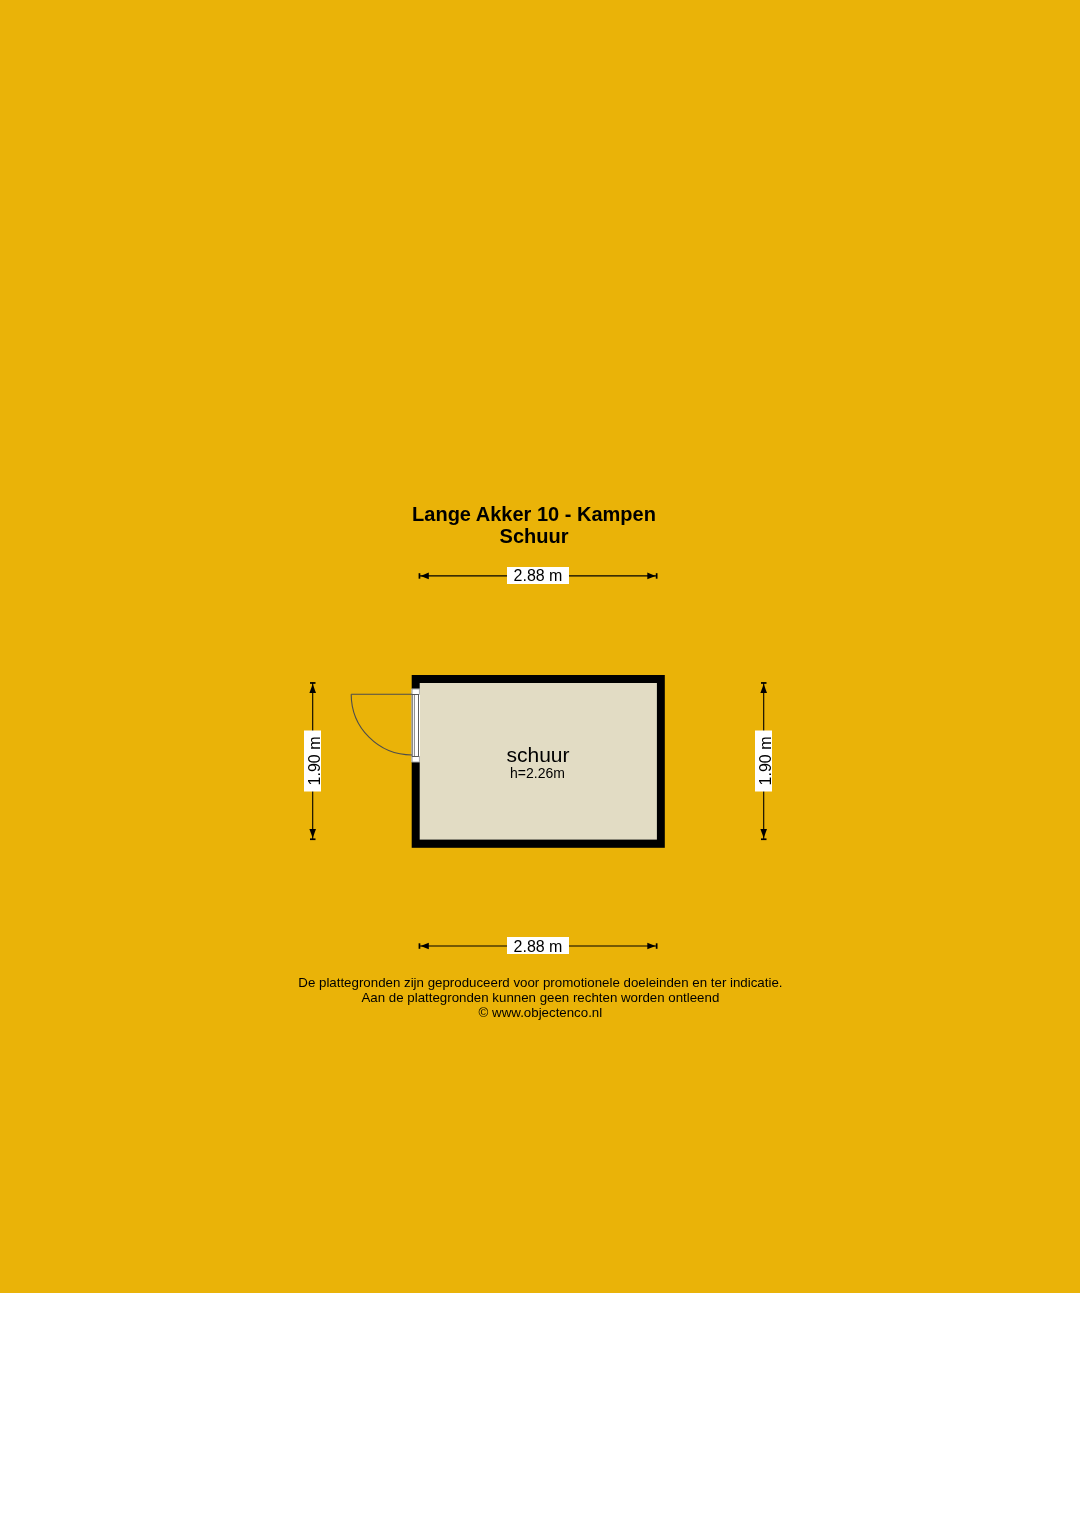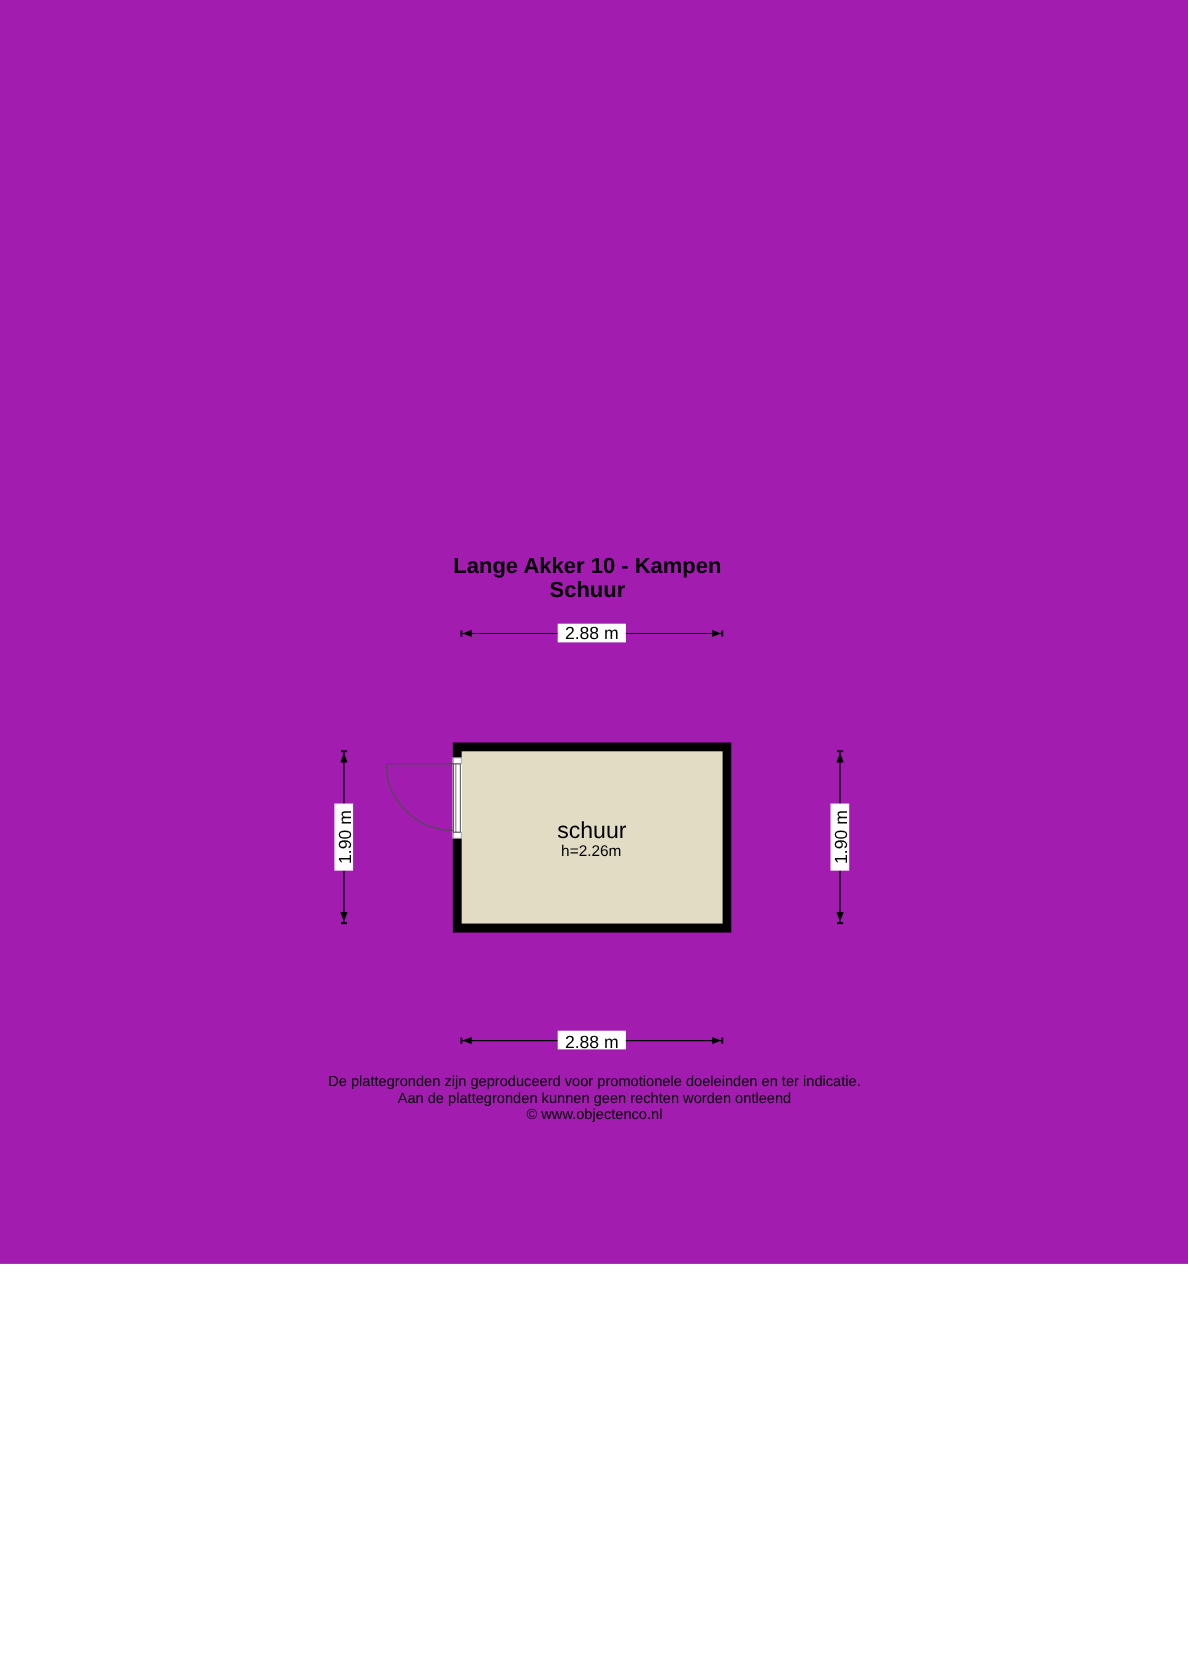--- a/index.html
+++ b/index.html
@@ -1,16 +1,16 @@
 <!DOCTYPE html>
 <html><head>
 <meta charset="utf-8">
 <style>
 html,body{margin:0;padding:0;background:#fff;}
-#page{position:relative;width:1080px;height:1149px;background:#a21caf;overflow:hidden;}
+#page{position:relative;width:1080px;height:1293px;background:#eab308;overflow:hidden;}
 text{font-family:"Liberation Sans",sans-serif;fill:#000;}
 </style>
 </head>
 <body>
 <div id="page">
 <svg width="1080" height="1527" viewBox="0 0 1080 1527">
 
   <text x="534" y="520.6" font-size="20" font-weight="bold" text-anchor="middle">Lange Akker 10 - Kampen</text>
 
   <text x="534" y="543.1" font-size="20" font-weight="bold" text-anchor="middle">Schuur</text>

